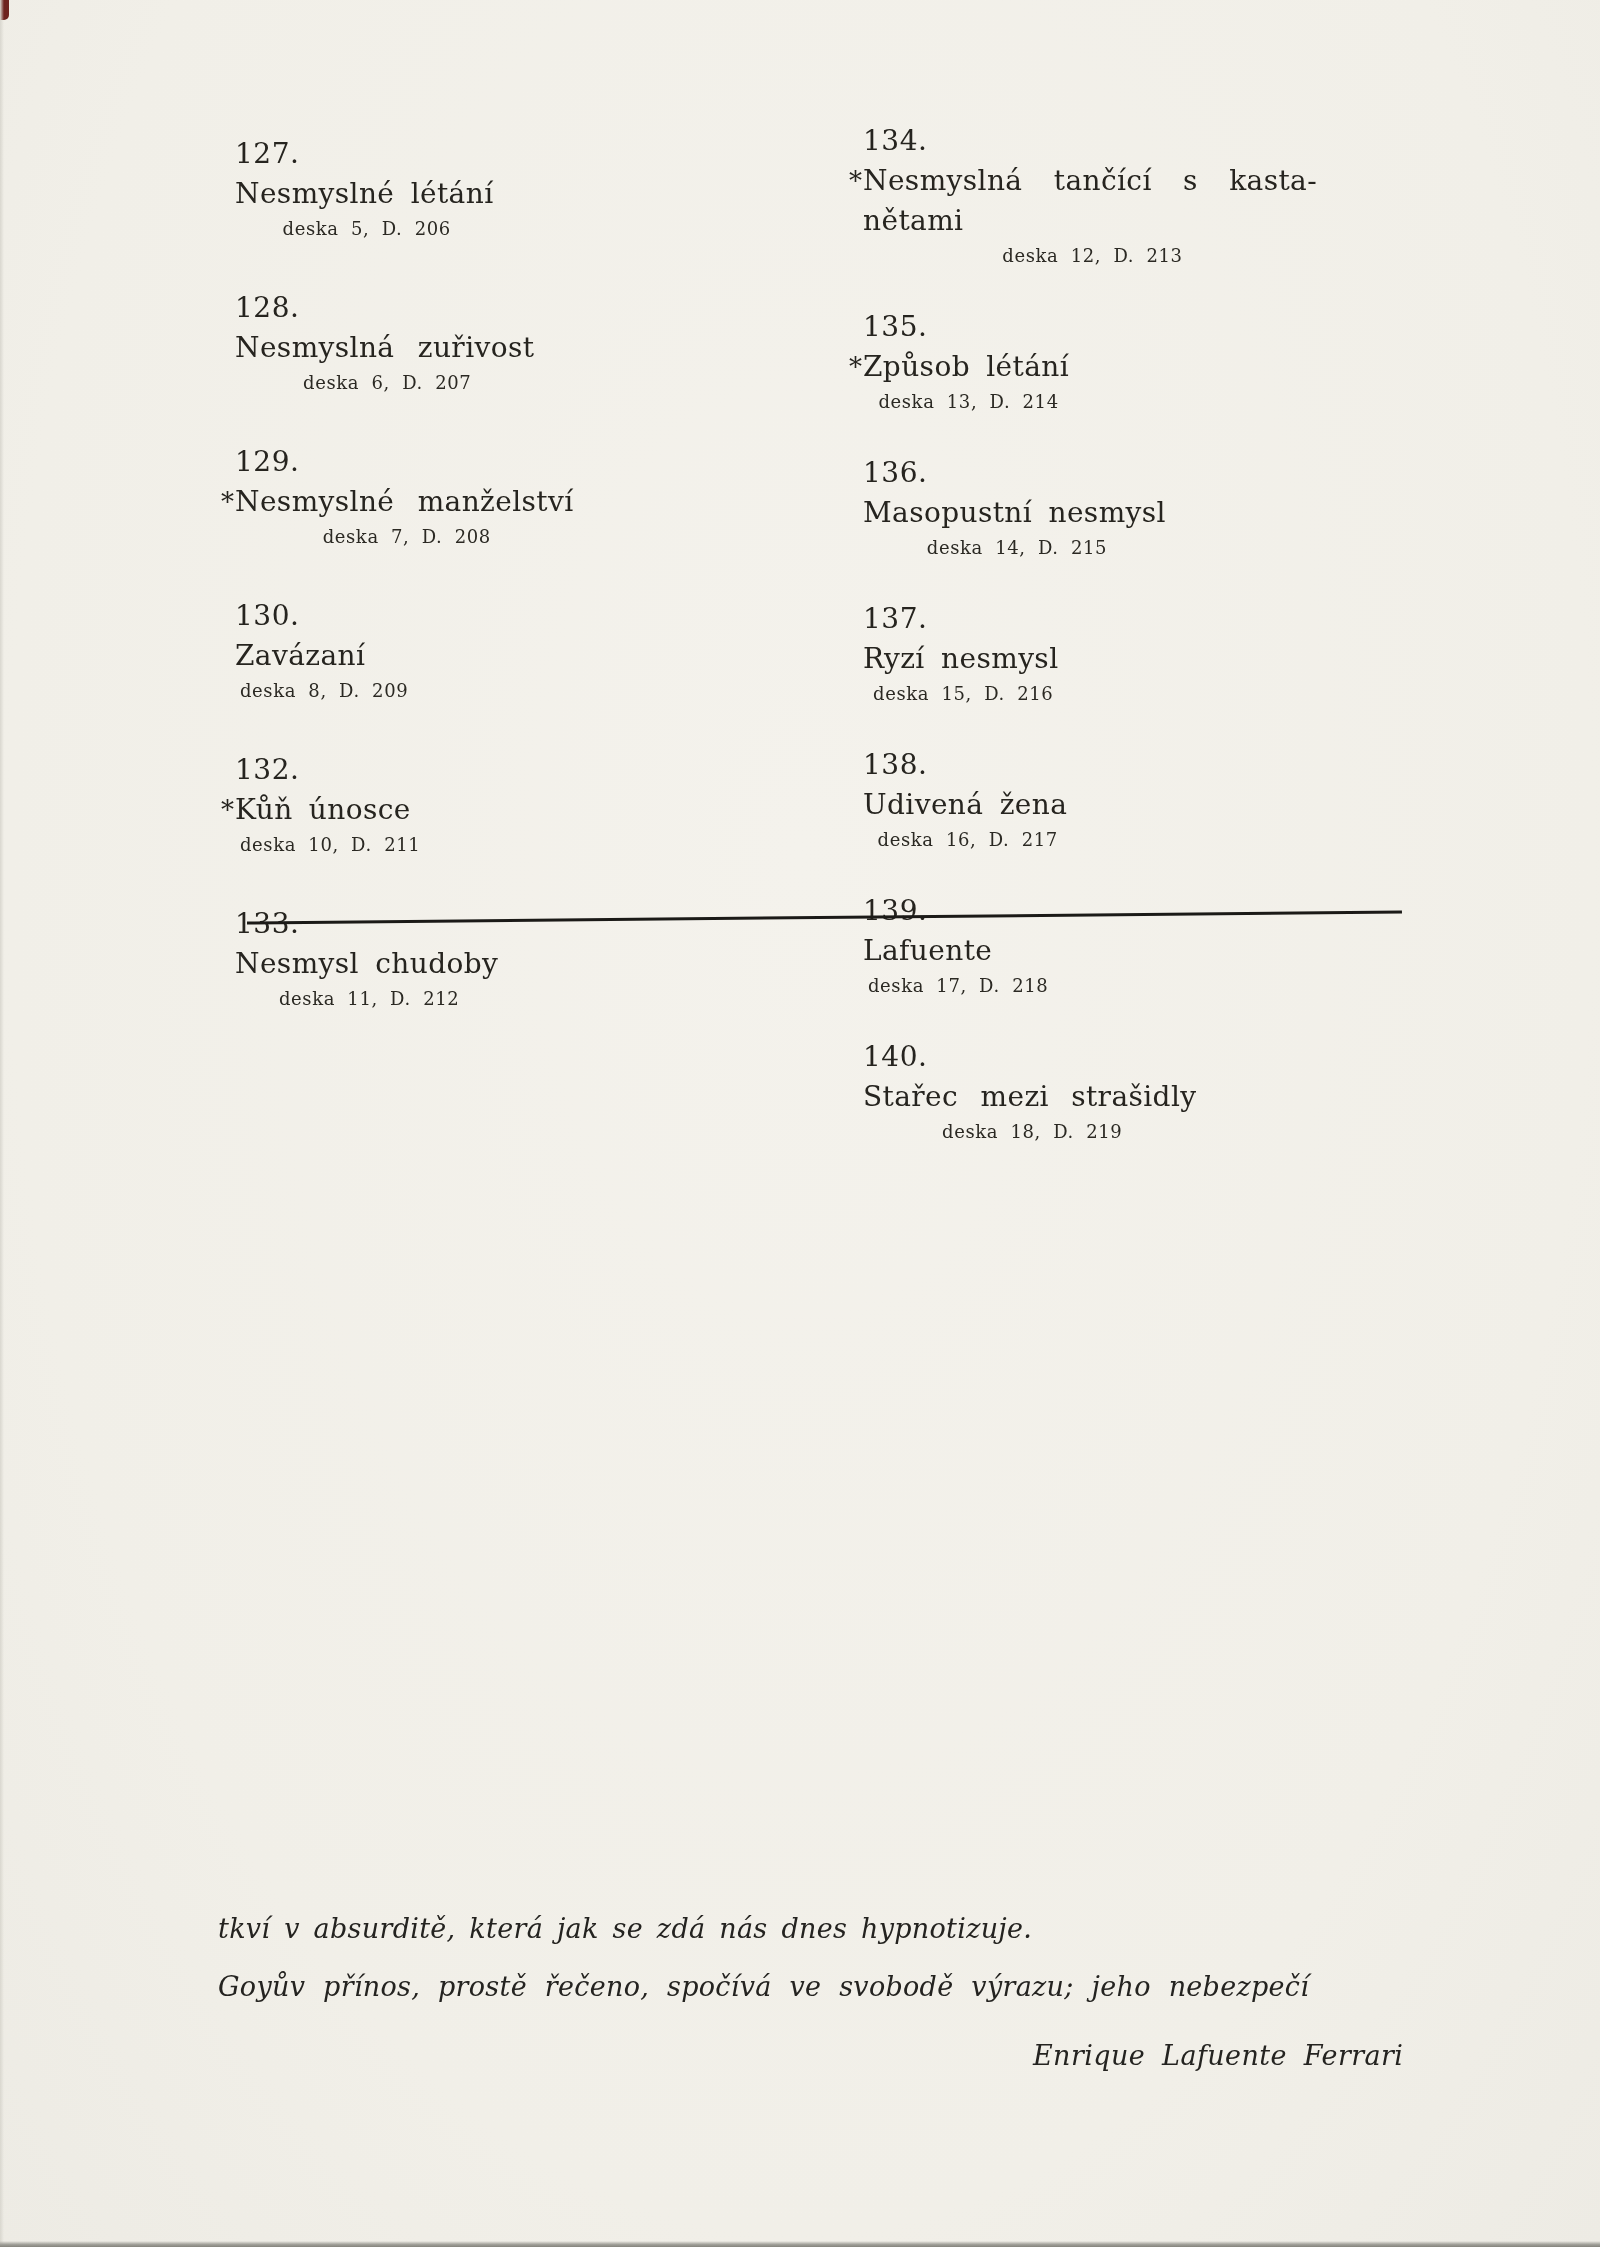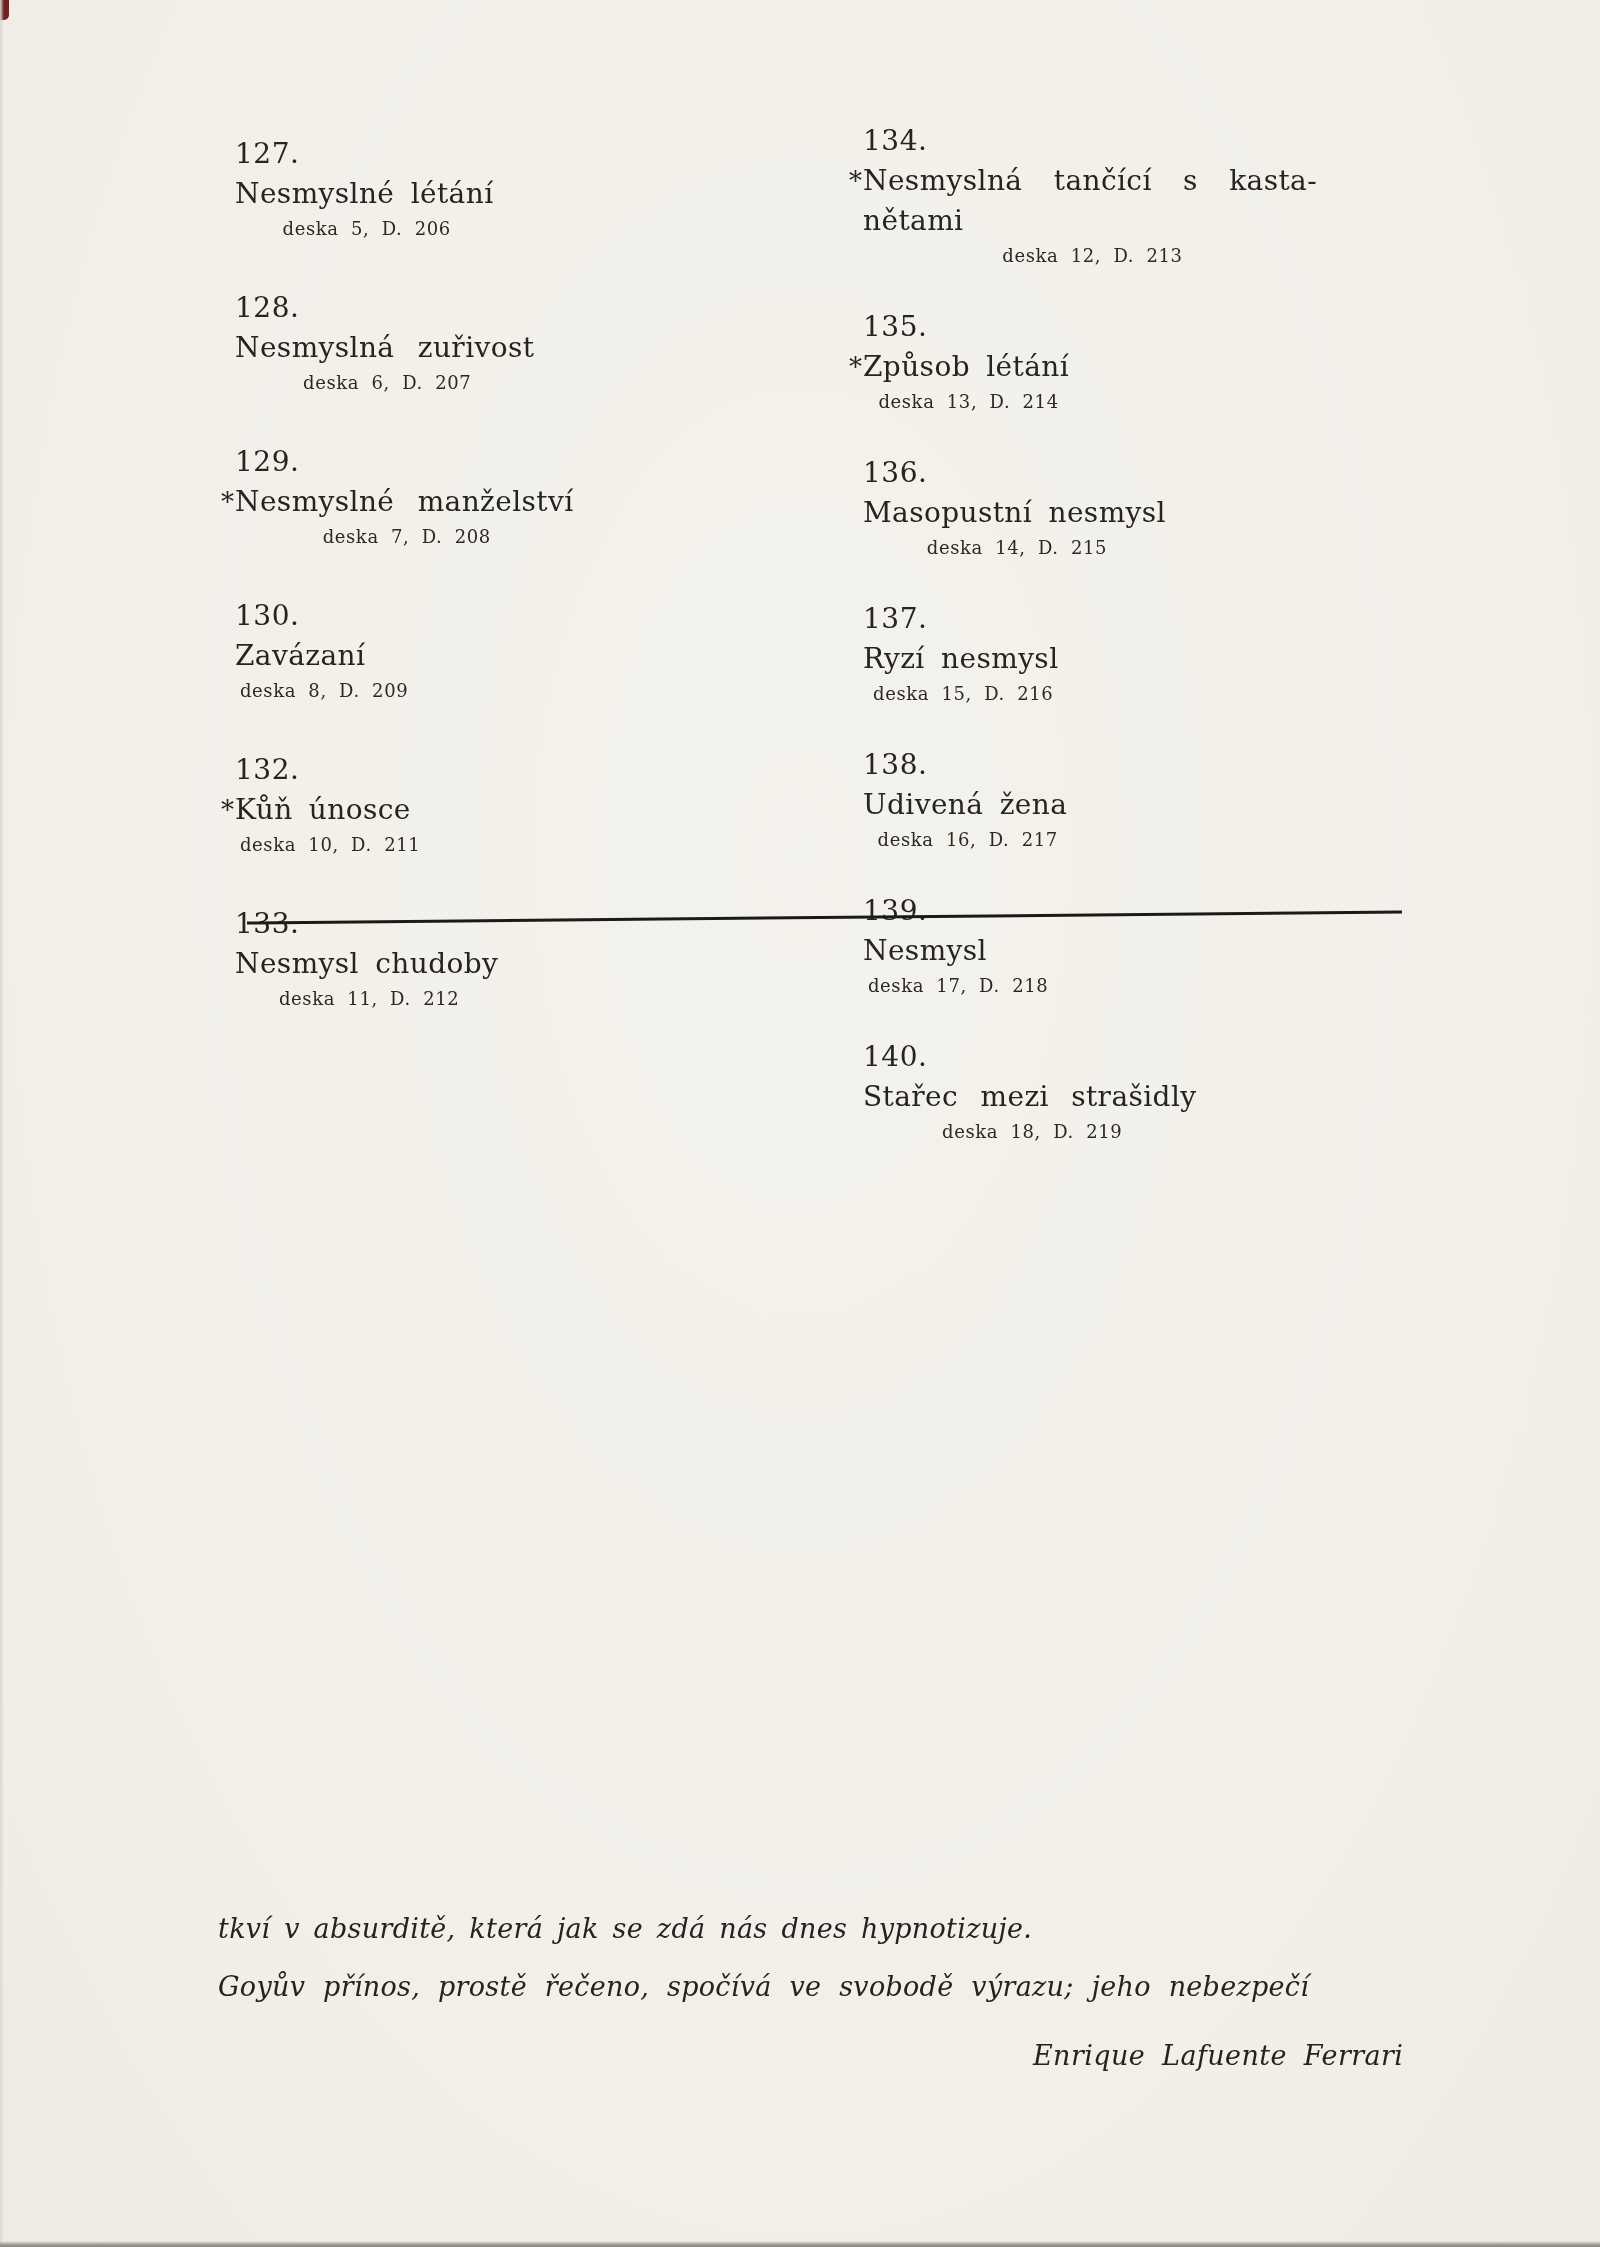--- a/index.html
+++ b/index.html
@@ -210,21 +210,21 @@
       <div class="num">138.</div>
       <div class="body">
         <div class="titleline"><span class="star"></span><span>Udivená žena</span></div>
         <div class="detail">deska 16, D. 217</div>
       </div>
     </div>
 
     <div class="entry">
       <div class="num">139.</div>
       <div class="body">
-        <div class="titleline"><span class="star"></span><span>Nesmysl</span></div>
+        <div class="titleline"><span class="star"></span><span>Lafuente</span></div>
         <div class="detail">deska 17, D. 218</div>
       </div>
     </div>
 
     <div class="entry">
       <div class="num">140.</div>
       <div class="body">
         <div class="titleline wide-3"><span class="star"></span><span>Stařec mezi strašidly</span></div>
         <div class="detail">deska 18, D. 219</div>
       </div>

